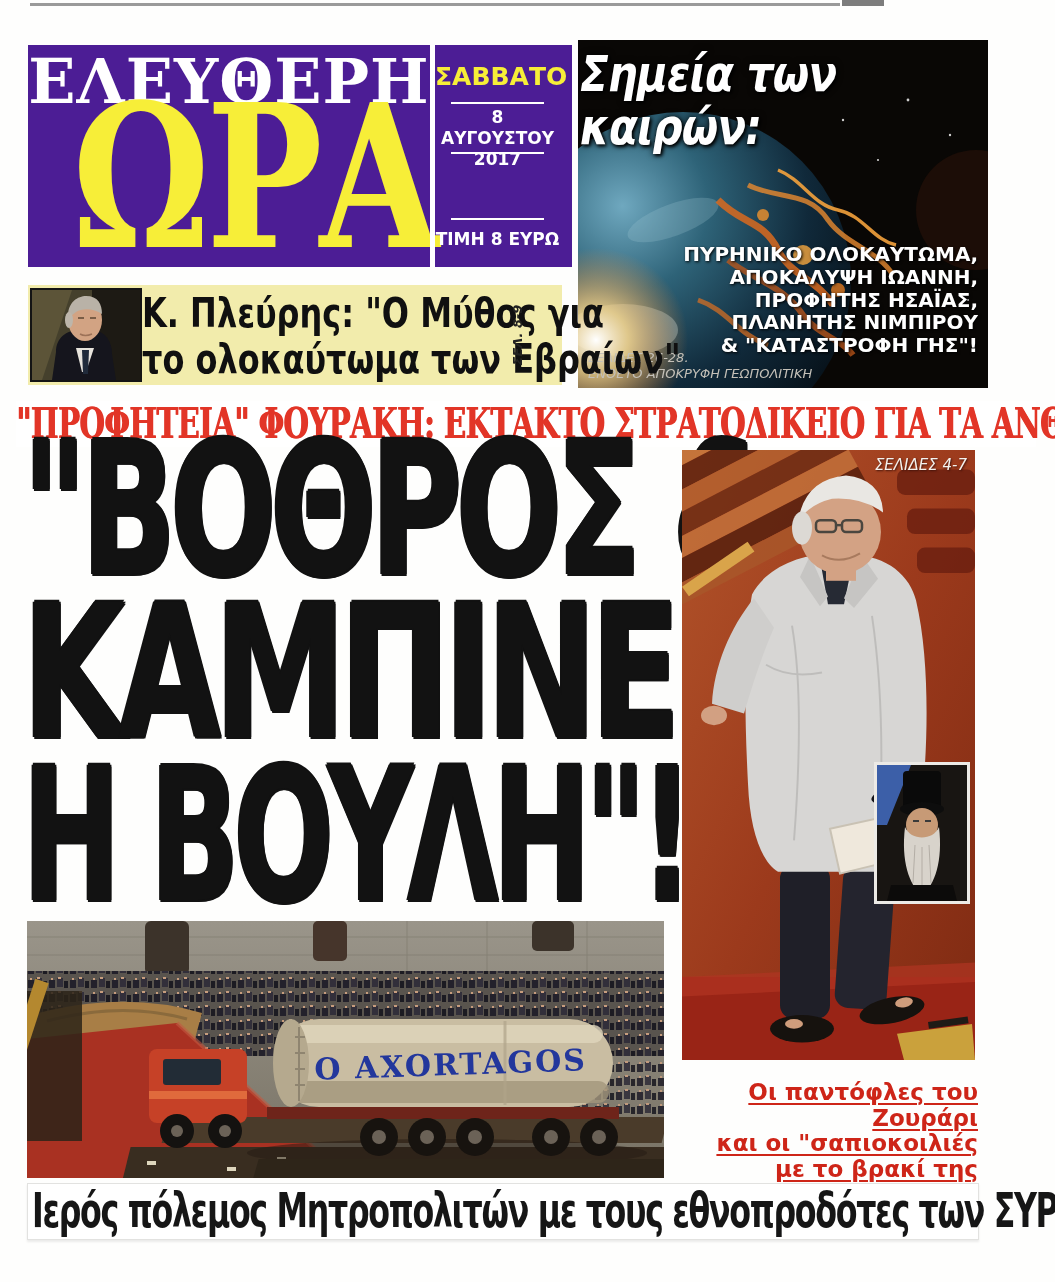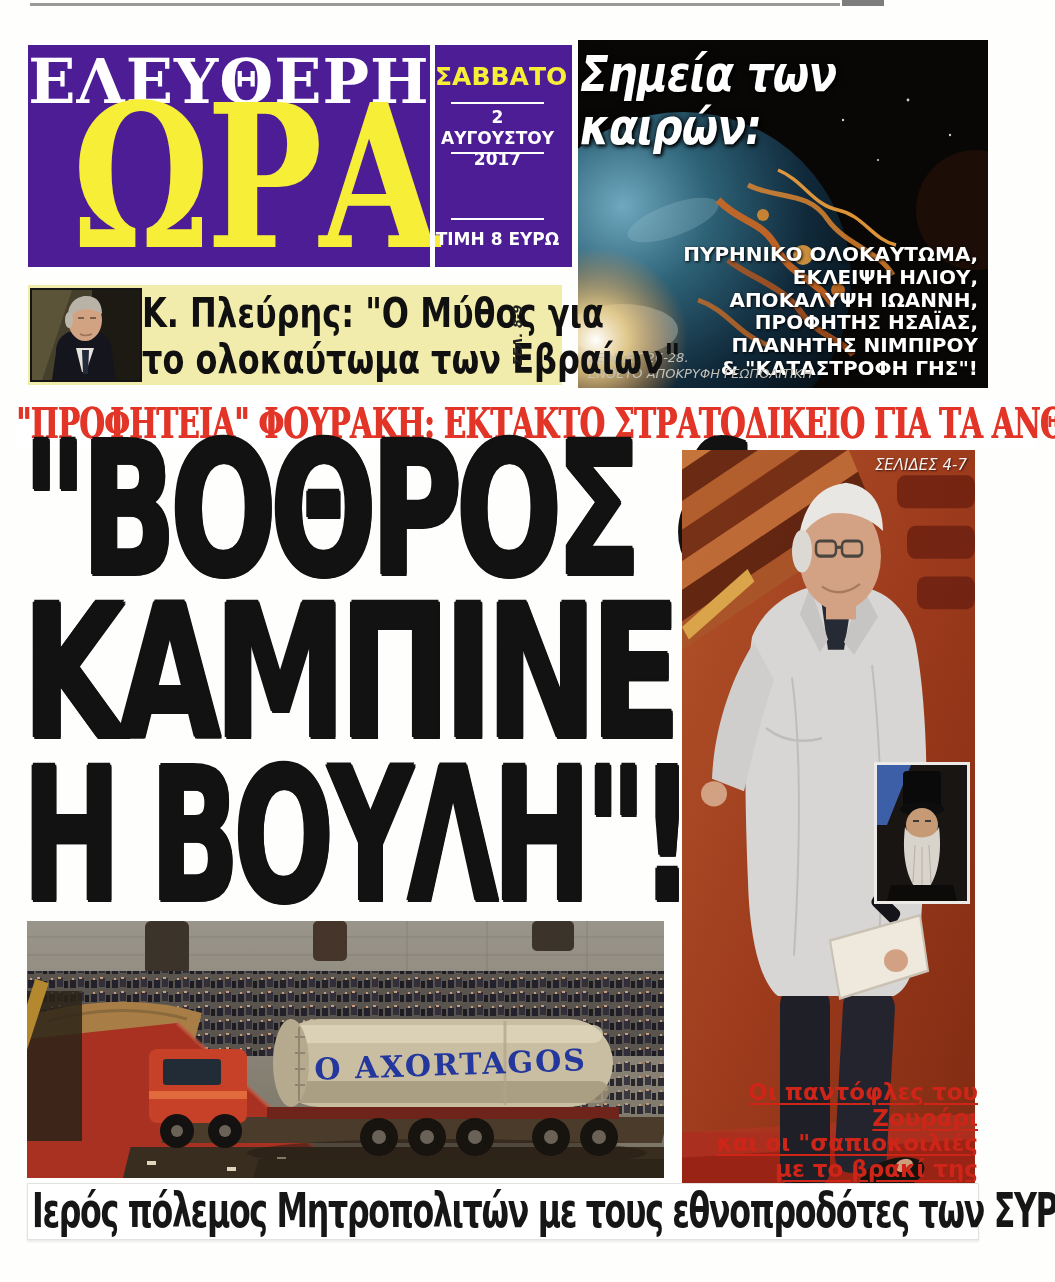--- a/index.html
+++ b/index.html
@@ -61,21 +61,21 @@
 
   
   .hl{position:absolute;left:22px;color:#121212;font-weight:bold;font-size:185px;line-height:1;
       white-space:nowrap;letter-spacing:-10px;transform-origin:left top;
       text-shadow:2px 0 0 #121212,-2px 0 0 #121212,0 2px 0 #121212,0 -2px 0 #121212,2px 2px 0 #121212;}
   .hl1{top:418px;transform:scaleX(.68);}
   .hl2{top:581px;transform:scaleX(.72);}
   .hl3{top:744px;transform:scaleX(.64);}
 
   
-  .zphoto{position:absolute;left:682px;top:450px;width:293px;height:790px;overflow:hidden;margin:0;}
+  .zphoto{position:absolute;left:682px;top:450px;width:293px;height:610px;overflow:hidden;margin:0;}
   .zphoto > svg{position:absolute;left:0;top:0;width:100%;height:100%;}
   .z-pages{position:absolute;top:6px;right:8px;font-style:italic;font-size:15px;color:#f4f2ee;
       text-shadow:1px 1px 2px #40120a;}
   .z-inset{position:absolute;left:192px;top:312px;width:96px;height:142px;border:3px solid #eceae6;
       box-sizing:border-box;overflow:hidden;background:#181512;}
   .z-inset svg{width:100%;height:100%;display:block;}
 
   
   .caption{position:absolute;left:660px;top:1080px;width:318px;text-align:right;
       font-weight:bold;font-size:23px;line-height:25.5px;color:#ce2518;}
@@ -103,21 +103,21 @@
   <header class="masthead">
     <div class="mast-left">
       <div class="title-top">ΕΛΕΥΘΕΡΗ</div>
       <div class="title-bottom">ΩΡΑ</div>
     </div>
     <div class="mast-div"></div>
     <div class="mast-right">
       <div class="iday">ΣΑΒΒΑΤΟ</div>
       <div class="isep isep1"></div>
       <div class="idate">
-        <div>2 ΑΥΓΟΥΣΤΟΥ</div>
+        <div>8 ΑΥΓΟΥΣΤΟΥ</div>
         <div>2017</div>
       </div>
       <div class="isep isep2"></div>
       <div class="isep isep3"></div>
       <div class="iprice">ΤΙΜΗ 8 ΕΥΡΩ</div>
     </div>
   </header>
 
   <section class="promo">
     <svg viewBox="0 0 410 348" preserveAspectRatio="none">
@@ -153,21 +153,20 @@
           <circle cx="372" cy="95" r="1.2"></circle>
           <circle cx="300" cy="120" r="1.1"></circle>
         <circle cx="352" cy="300" r="1.3"></circle>
           <circle cx="390" cy="260" r="1.1"></circle>
           <circle cx="265" cy="80" r="1.2"></circle>
       </g>
     </svg>
     <div class="promo-title">Σημεία των καιρών:</div>
     <div class="promo-list">
       <div>ΠΥΡΗΝΙΚΟ ΟΛΟΚΑΥΤΩΜΑ,</div>
-      <div>ΕΚΛΕΙΨΗ ΗΛΙΟΥ,</div>
       <div>ΑΠΟΚΑΛΥΨΗ ΙΩΑΝΝΗ,</div>
       <div>ΠΡΟΦΗΤΗΣ ΗΣΑΪΑΣ,</div>
       <div>ΠΛΑΝΗΤΗΣ ΝΙΜΠΙΡΟΥ</div>
       <div>&amp; "ΚΑΤΑΣΤΡΟΦΗ ΓΗΣ"!</div>
     </div>
     <div class="promo-pages">
       <div>ΣΕΛΙΔΕΣ 26-28.</div>
       <div>ΕΝΘΕΤΟ ΑΠΟΚΡΥΦΗ ΓΕΩΠΟΛΙΤΙΚΗ</div>
     </div>
   </section>

